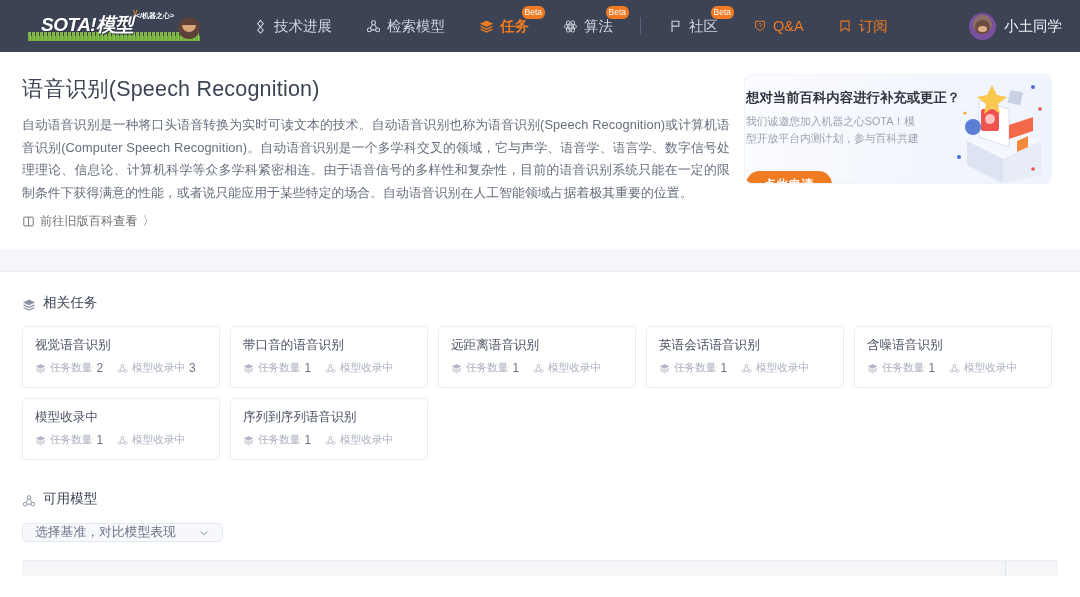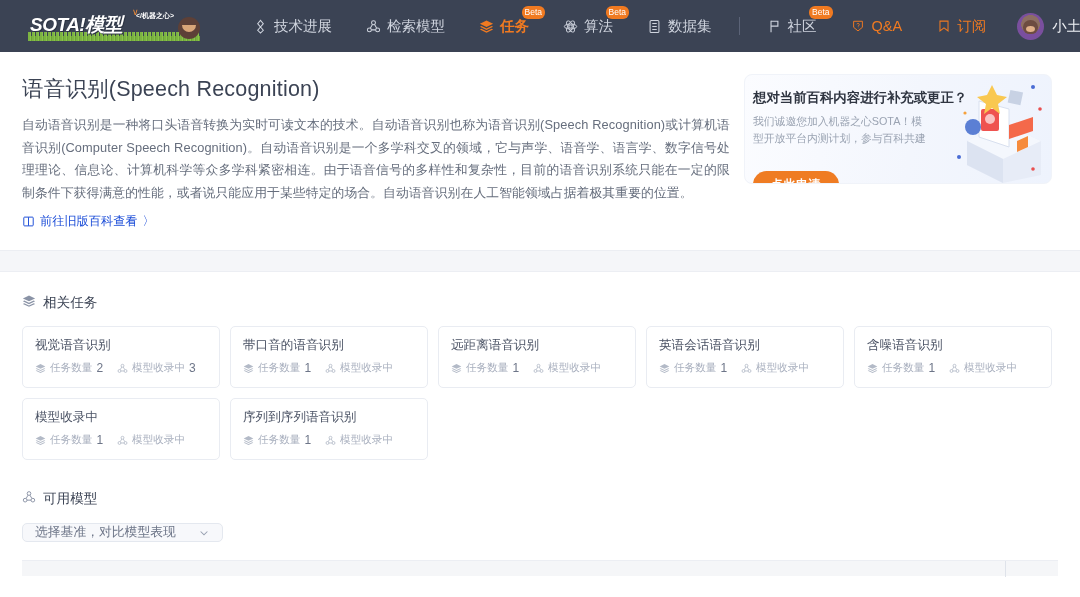--- a/index.html
+++ b/index.html
@@ -26,21 +26,21 @@
     flex: 0 0 auto;
     margin-right: 30px;
   }
   .logo-bg {
     position: absolute; left: 0; top: 0;
     width: 178px; height: 34px;
     background: #3b4354;
   }
   .logo-text {
     position: absolute;
-    left: 2px; top: 3px;
+    left: 13px; top: 3px;
     font-size: 19px;
     font-weight: bold;
     font-style: italic;
     color: #ffffff;
     letter-spacing: -0.5px;
     text-shadow: 1px 1px 0 #2c3342;
     white-space: nowrap;
   }
   .logo-sub {
     position: absolute;
@@ -187,34 +187,34 @@
     line-height: 22.5px;
     color: #666e7d;
     text-align: justify;
     letter-spacing: .1px;
   }
   .old-link {
     margin-top: 9px;
     display: inline-flex;
     align-items: center;
     gap: 5px;
-    color: #1d4ed8;
+    color: #737373;
     font-size: 12.2px;
     cursor: pointer;
   }
   .old-link svg { display:block; }
 
   .promo {
     flex: 1 1 auto;
     height: 110px;
     border-radius: 8px;
     background: linear-gradient(100deg, #fbfcff 0%, #f3f6fd 55%, #eef3fd 100%);
     position: relative;
     overflow: hidden;
-    padding: 14px 8px;
+    padding: 14px 1px;
     border: 1px solid #f0f3f9;
   }
   .promo-title {
     font-size: 13.4px;
     font-weight: bold;
     color: #2f3541;
     margin-bottom: 6px;
   }
   .promo-sub {
     font-size: 10.8px;
@@ -244,21 +244,21 @@
     height: 22px;
     background: #f5f6f9;
     border-top: 1px solid #eceef3;
     border-bottom: 1px solid #eceef3;
   }
 
   
   .content { padding: 22px 22px 0 22px; }
   .section-head {
     display: flex;
-    align-items: flex-start;
+    align-items: flex-end;
     gap: 7px;
     font-size: 13.6px;
     color: #3b4354;
     margin-bottom: 14px;
   }
   .section-head svg { display: block; }
 
   .card-grid {
     display: flex;
     flex-wrap: wrap;
@@ -384,29 +384,20 @@
           <circle cx="8" cy="8" r="1.6"></circle>
           <ellipse cx="8" cy="8" rx="6.6" ry="2.7"></ellipse>
           <ellipse cx="8" cy="8" rx="6.6" ry="2.7" transform="rotate(60 8 8)"></ellipse>
           <ellipse cx="8" cy="8" rx="6.6" ry="2.7" transform="rotate(120 8 8)"></ellipse>
         </svg>
       </span>
       <span>算法</span>
       <span class="beta">Beta</span>
     </div>
 
-    <div class="nav-item">
-      <span class="nav-ico">
-        <svg width="15" height="15" viewBox="0 0 16 16" fill="none" stroke="currentColor" stroke-width="1.1">
-          <rect x="3.3" y="1.6" width="9.4" height="12.8" rx="1.2"></rect>
-          <path d="M5.6 4.8 H10.4 M5.6 8 H10.4 M5.6 11.2 H10.4"></path>
-        </svg>
-      </span>
-      <span>数据集</span>
-    </div>
 
     <div class="nav-sep"></div>
 
     <div class="nav-item">
       <span class="nav-ico">
         <svg width="15" height="15" viewBox="0 0 16 16" fill="none" stroke="currentColor" stroke-width="1.2">
           <path d="M4.3 1.8 V14.2"></path>
             <path d="M4.3 2.4 H11.6 V7.6 H4.3"></path>
         </svg>
       </span>

